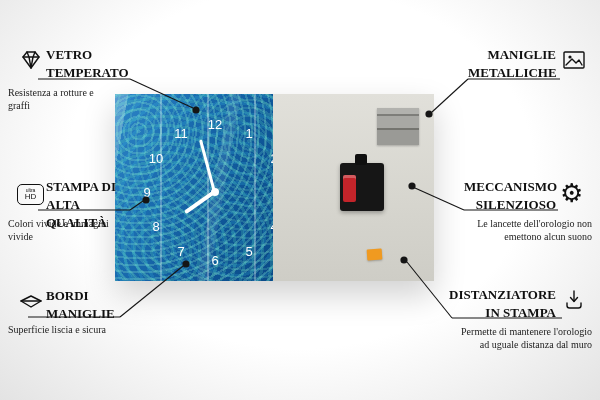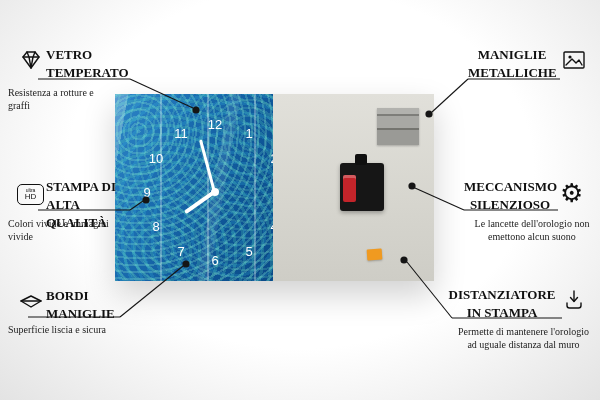--- a/index.html
+++ b/index.html
@@ -45,21 +45,21 @@
            box-shadow:inset 0 3px 0 rgba(255,255,255,.25)}
   .spacer{position:absolute;left:94px;top:155px;width:15px;height:11px;background:#f09a20;border-radius:1px;
           transform:rotate(-4deg);box-shadow:0 1px 2px rgba(0,0,0,.25)}
 
   
   .callout-title{position:absolute;font-weight:bold;font-size:13px;line-height:1.38;z-index:4}
   .callout-desc{position:absolute;font-size:10px;line-height:1.32;color:#1c1c1c;z-index:4}
   .icon{position:absolute;z-index:4;color:#111}
   .icon svg{display:block}
   .icon svg path,.icon svg rect,.icon svg line,.icon svg polyline{fill:none;stroke:#111;stroke-width:1.4;stroke-linejoin:round;stroke-linecap:round}
-  .ra{text-align:center}
+  .ra{text-align:right}
 
   .t-vetro{left:46px;top:46px;width:86px}
   .t-stampa{left:46px;top:178px;width:86px}
   .t-bordi{left:46px;top:287px;width:86px}
   .t-maniglie{left:468px;top:46px;width:88px}
   .t-mecc{left:464px;top:178px;width:92px}
   .t-dist{left:448px;top:286px;width:108px}
 
   .d-vetro{left:8px;top:86px;width:110px}
   .d-stampa{left:8px;top:217px;width:112px}

